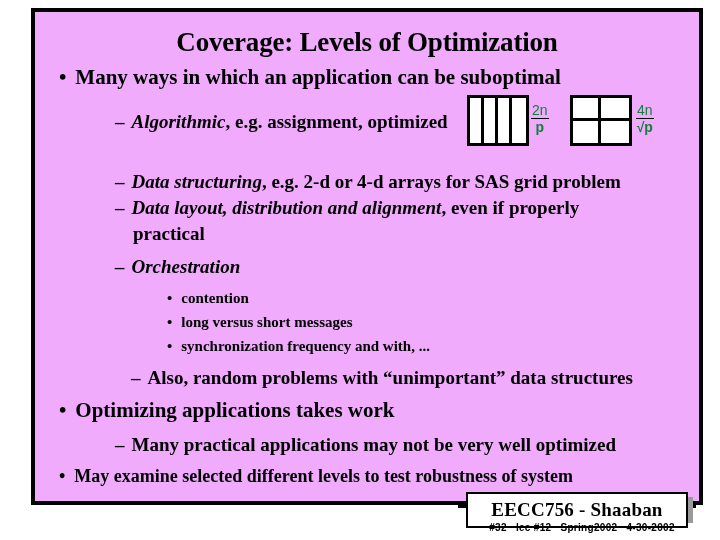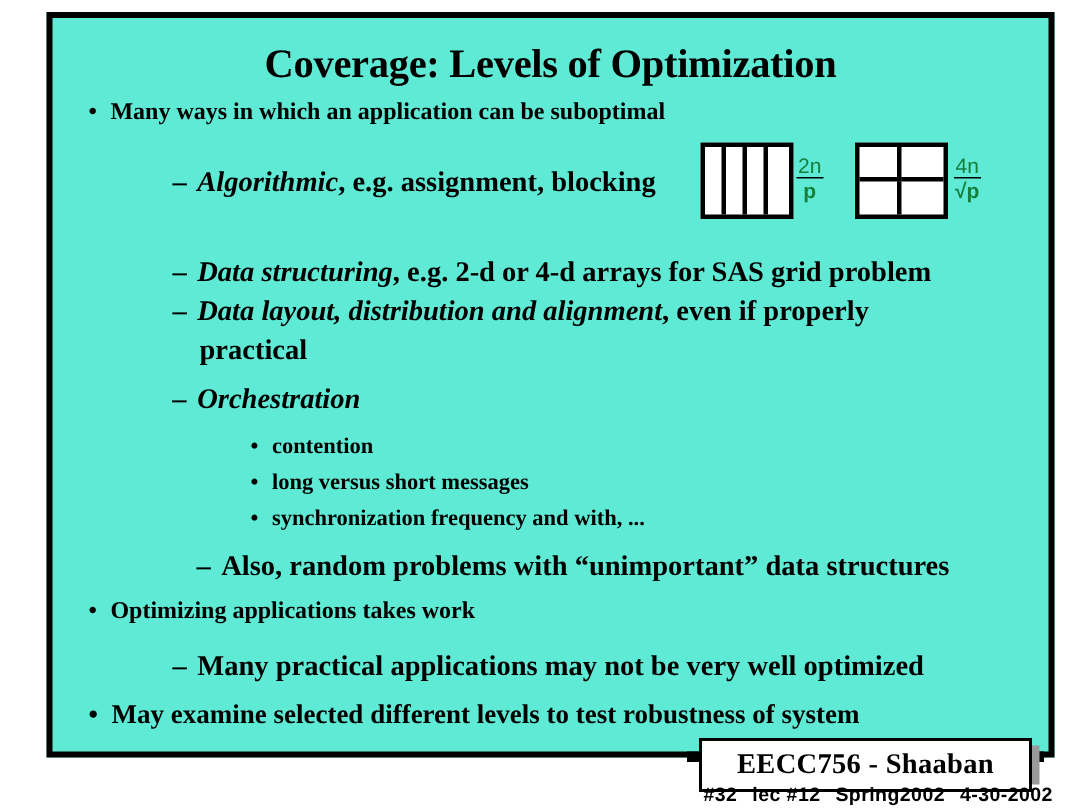--- a/index.html
+++ b/index.html
@@ -18,21 +18,21 @@
 
   
   #slide-frame {
     position: absolute;
     left: 31px;
     top: 8px;
     width: 672px;
     height: 497px;
     border: 4px solid #000000;
     box-sizing: border-box;
-    background: #5eead4;
+    background: #f0abfc;
   }
 
   
   #slide-title {
     position: absolute;
     left: 0;
     top: 16px;
     width: 100%;
     text-align: center;
     font-weight: bold;
@@ -42,21 +42,21 @@
   }
 
   
   .line {
     position: absolute;
     font-weight: bold;
     white-space: nowrap;
     line-height: 1.1;
   }
   .lvl1 {           
-    font-size: 16px;
+    font-size: 21px;
   }
   .lvl2 {           
     font-size: 19px;
   }
   .lvl3 {           
     font-size: 15px;
   }
   .ital {
     font-style: italic;
   }
@@ -165,36 +165,36 @@
     letter-spacing: 0.2px;
   }
   #footer-meta {
     position: absolute;
     left: 466px;
     top: 522px;
     width: 232px;
     text-align: center;
     font-family: "Liberation Sans", "DejaVu Sans", sans-serif;
     font-weight: bold;
-    font-size: 13px;
+    font-size: 10px;
     letter-spacing: 0.3px;
     white-space: nowrap;
   }
   #footer-meta span { margin: 0 3px; }
 </style>
 </head>
 <body>
 
 <div id="slide-frame">
 
   <div id="slide-title">Coverage: Levels of Optimization</div>
 
   <div class="line lvl1 bullet-dot" style="left:24px; top:54px;">Many ways in which an application can be suboptimal</div>
 
-  <div class="line lvl2 bullet-dash" style="left:80px; top:100px;"><span class="ital">Algorithmic</span><span>, e.g. assignment, blocking</span></div>
+  <div class="line lvl2 bullet-dash" style="left:80px; top:100px;"><span class="ital">Algorithmic</span><span>, e.g. assignment, optimized</span></div>
 
   <div class="line lvl2 bullet-dash" style="left:80px; top:160px;"><span class="ital">Data structuring</span><span>, e.g. 2-d or 4-d arrays for SAS grid problem</span></div>
 
   <div class="line lvl2 bullet-dash" style="left:80px; top:186px;"><span class="ital">Data layout, distribution and alignment</span><span>, even if properly</span></div>
 
   <div class="line lvl2" style="left:98px; top:212px;">practical</div>
 
   <div class="line lvl2 bullet-dash ital" style="left:80px; top:245px;">Orchestration</div>
 
   <div class="line lvl3 bullet-dot" style="left:132px; top:278px;">contention</div>

